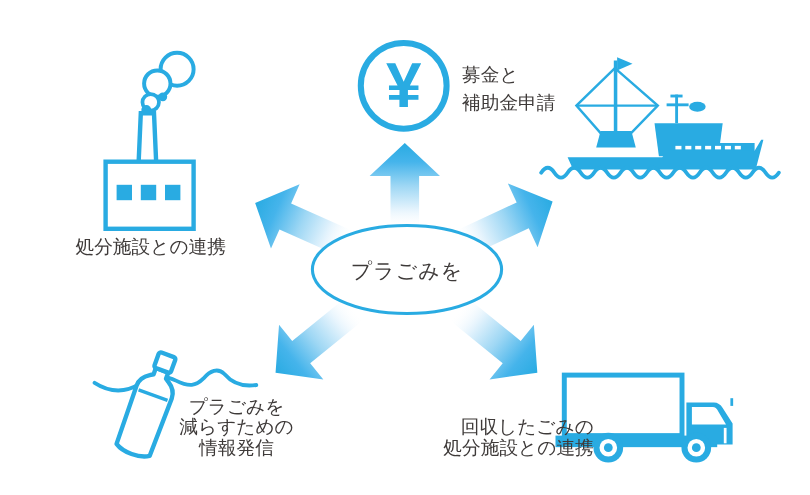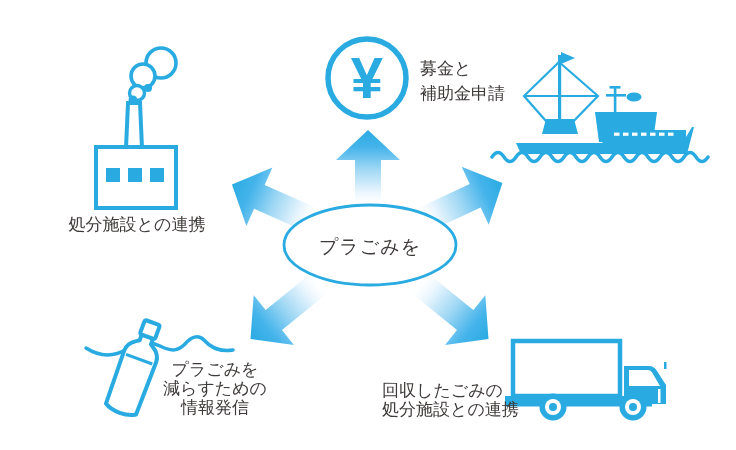--- a/index.html
+++ b/index.html
@@ -19,21 +19,21 @@
   }
   .yen-symbol{
     position:absolute;left:327px;top:37px;width:80px;height:80px;
     display:flex;align-items:center;justify-content:center;
     font-size:58px;font-weight:bold;color:#29abe2;
   }
   .fund-label{left:420px;top:56px;line-height:25px;}
   .collection-label{left:540px;top:172px;width:152px;text-align:center;}
   .disposal-label{left:62px;top:215px;width:150px;text-align:center;}
   .reduce-label{left:148px;top:360px;width:134px;text-align:center;}
-  .transport-label{left:382px;top:381px;text-align:left;}
+  .transport-label{left:403px;top:381px;text-align:right;font-family:Liberation Mono, monospace;}
 </style>
 </head>
 <body>
 
 <div id="stage">
 
   <svg width="736" height="450" viewBox="0 0 736 450">
     <defs>
       <linearGradient id="gArrow" x1="0" y1="1" x2="0" y2="0">
         <stop offset="0" stop-color="#ffffff" stop-opacity="0"></stop>

